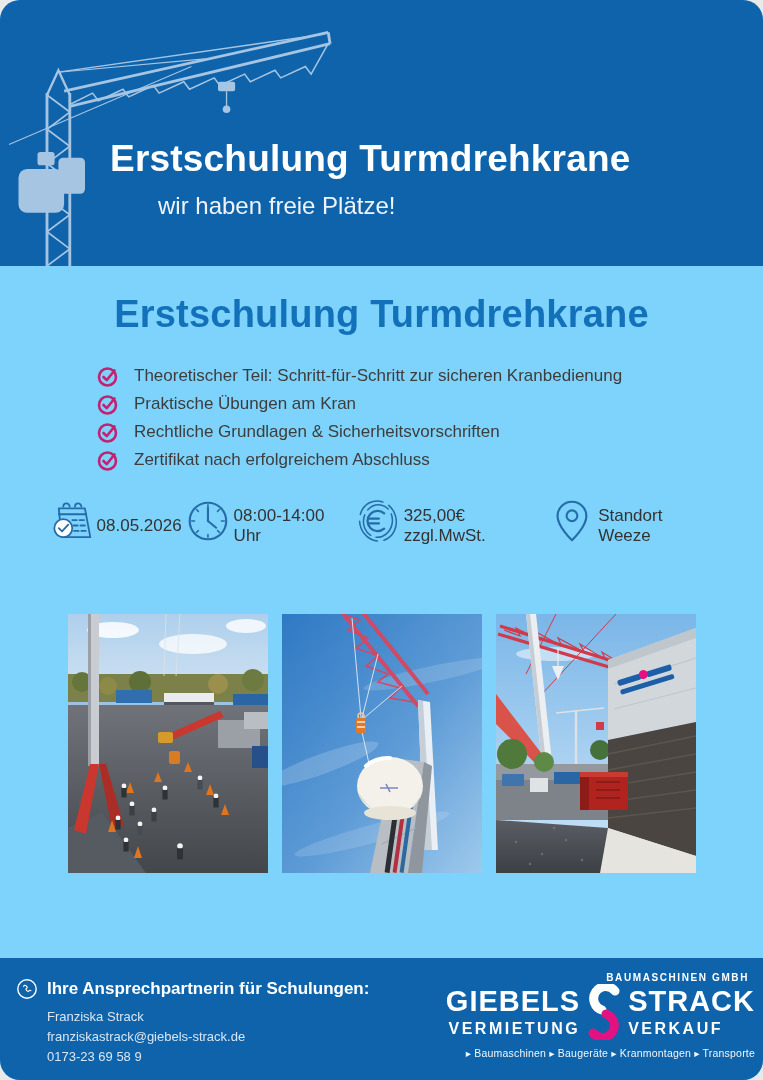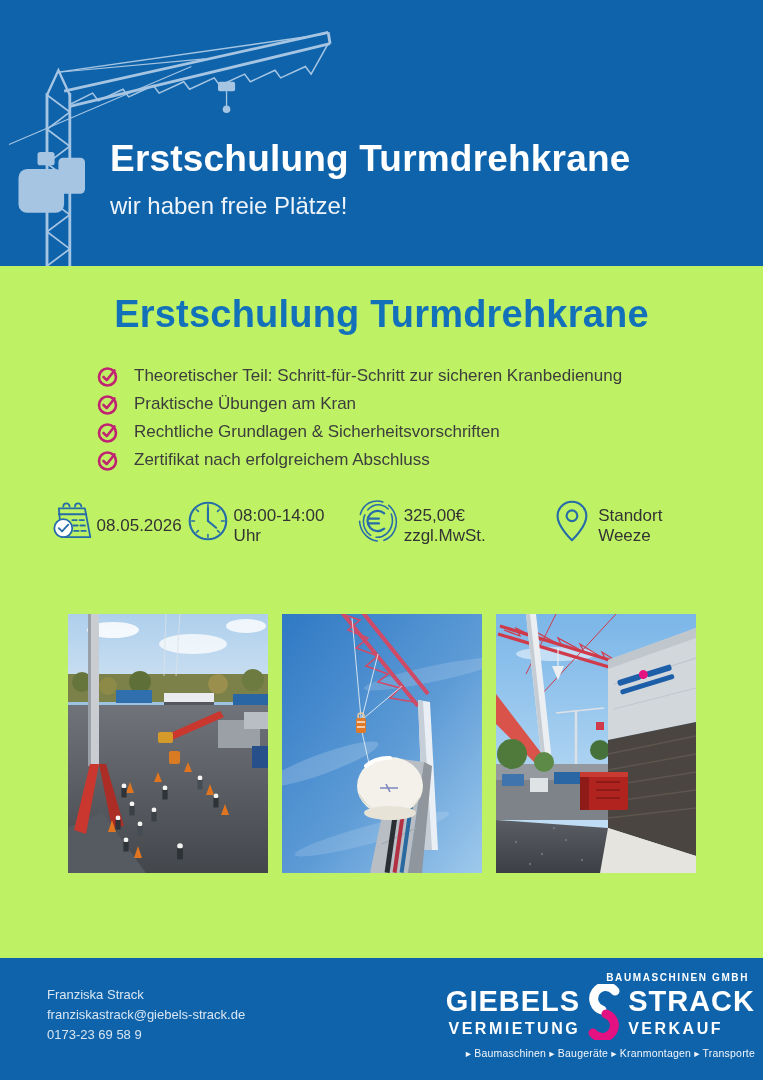--- a/index.html
+++ b/index.html
@@ -1,33 +1,33 @@
 <!DOCTYPE html>
 <html><head>
 <meta charset="utf-8">
 <style>
   * { margin:0; padding:0; box-sizing:border-box; }
   html,body { background:#e9e9e9; }
   body { font-family:"Liberation Sans", sans-serif; }
   .page{
     position:relative; width:763px; height:1080px; margin:0 auto;
-    background:#bef264; overflow:hidden;
+    background:#7dd3fc; overflow:hidden;border-radius:20px;
   }
   
   .hero{
     position:relative; width:100%; height:266px;
     background:#0e63ab; overflow:hidden;
   }
   .hero-crane{ position:absolute; left:0; top:0; }
   .hero-text{ position:absolute; left:110px; top:138px; }
   .hero-title{
     color:#ffffff; font-size:37px; font-weight:bold; letter-spacing:.2px;
   }
   .hero-sub{
-    margin-top:12px; color:#eef4fa; font-size:24px; font-weight:400;
+    margin-top:12px; color:#eef4fa; font-size:24px; font-weight:400;margin-left:48px;
   }
   
   .main-heading{
     margin-top:27px; text-align:center;
     color:#1371ba; font-size:38px; font-weight:bold; letter-spacing:.2px;
   }
   .bullets{ margin:26px 0 0 96px; }
   .bullet{ display:flex; align-items:center; height:28px; }
   .bullet .bicon{ width:24px; height:24px; flex:0 0 24px; }
   .bullet .btext{
@@ -415,20 +415,27 @@
           <circle cx="34" cy="250" r="1.2"></circle>
             <circle cx="86" cy="246" r="1.2"></circle>
             <circle cx="58" cy="214" r="1.2"></circle>
         </g>
       </svg>
     </div>
   </div>
 
   <div class="footer">
     <div class="contact">
+      <div class="contact-head">
+        <svg class="cicon" viewBox="0 0 22 22" fill="none" stroke="#ffffff">
+          <circle cx="11" cy="11" r="9.2" stroke-width="1.4"></circle>
+          <path d="M8.2,7.6 c0,-1.2 1.4,-1.8 2.2,-1 l.9,.9 c.6,.6 .5,1.4 -.2,2 l-.8,.7 c.4,1.2 1.2,2 2.4,2.4 l.7,-.8 c.6,-.7 1.4,-.8 2,-.2" stroke-width="1.1" stroke-linecap="round" transform="translate(-0.5,1)"></path>
+        </svg>
+        <span class="contact-heading">Ihre Ansprechpartnerin für Schulungen:</span>
+      </div>
       <div class="contact-lines">
         <div>Franziska Strack</div>
         <div>franziskastrack@giebels-strack.de</div>
         <div>0173-23 69 58 9</div>
       </div>
     </div>
 
     <div class="logo">
       <div class="logo-top">BAUMASCHINEN GMBH</div>
       <div class="logo-mid">

